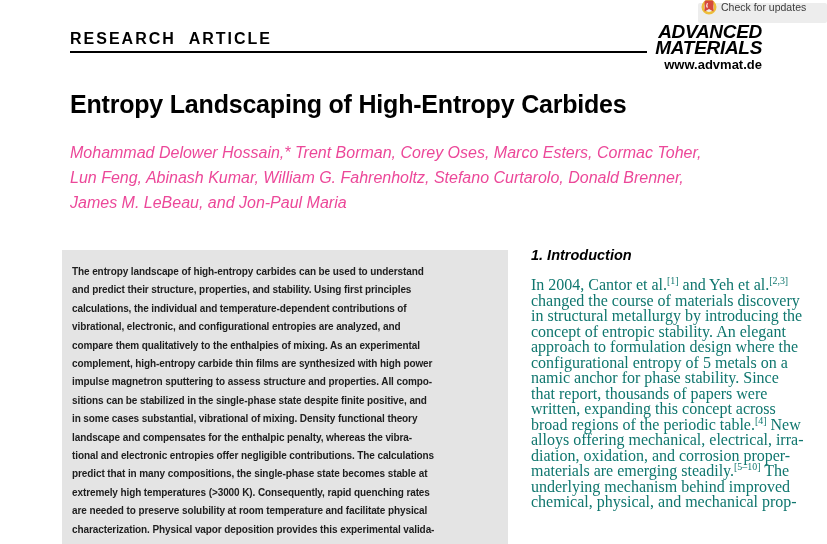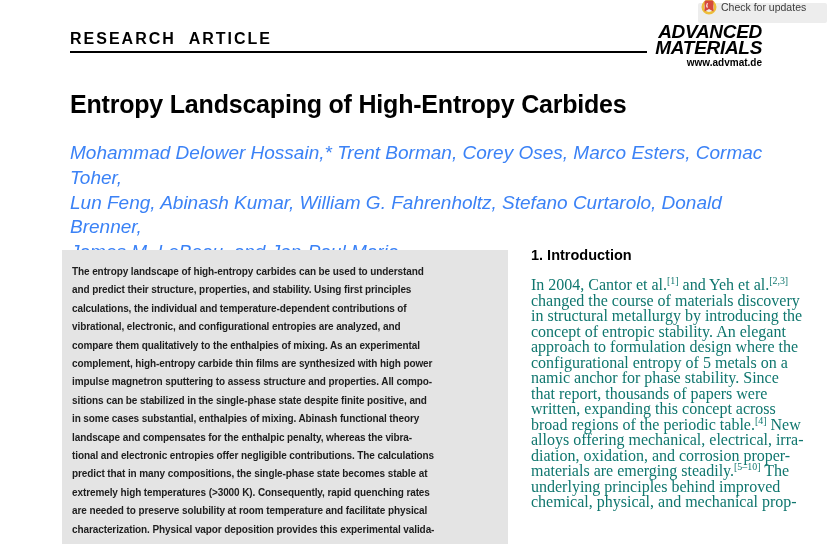--- a/index.html
+++ b/index.html
@@ -24,45 +24,45 @@
     color:#000;
   }
   .rule { position:absolute; left:70px; top:51px; width:577px; height:2px; background:#000; }
   .journal-logo {
     position:absolute; top:24px; right:65px; text-align:right;
     font-style:italic; font-weight:900; font-size:19px; line-height:15.5px;
     letter-spacing:-0.3px; color:#000; white-space:nowrap;
   }
   .website {
     position:absolute; top:57px; right:65px;
-    font-size:10px; font-weight:700; color:#000; text-decoration:none;
+    font-size:13px; font-weight:700; color:#000; text-decoration:none;
   }
   
   .paper-title {
     position:absolute; left:70px; top:90px; width:700px;
     font-size:25px; font-weight:700; letter-spacing:-0.2px; color:#000;
   }
   .authors {
     position:absolute; left:70px; top:141px; width:710px;
-    font-style:italic; font-size:19px; line-height:24.8px;
-    font-weight:400; color:#3b82f6;
+    font-style:italic; font-size:16px; line-height:24.8px;
+    font-weight:400; color:#ec4899;
   }
   
   .abstract-box {
     position:absolute; left:62px; top:250px; width:446px; height:360px;
     background:#e4e4e4; padding:13px 8px 0 10px;
   }
   .abstract-line {
     font-size:10px; font-weight:700; line-height:18.4px;
     color:#1d1d1d; letter-spacing:-0.1px; white-space:nowrap;
   }
   
   .section-heading {
     position:absolute; left:531px; top:247px;
-    font-size:14.5px; font-weight:700; color:#000;
+    font-size:14.5px; font-weight:700; color:#000;font-style:italic;
   }
   .intro-lines {
     position:absolute; left:531px; top:277px; width:232px;
     font-family:"Liberation Serif", serif; font-size:16px; color:#0f766e;
   }
   .intro-line {
     line-height:15.5px; text-align:justify; text-align-last:justify;
     white-space:nowrap;
   }
   sup { font-size:0.62em; vertical-align:super; line-height:0; }
@@ -101,21 +101,21 @@
   <div class="abstract-box">
     <div>
         <div class="abstract-line">The entropy landscape of high-entropy carbides can be used to understand</div>
         <div class="abstract-line">and predict their structure, properties, and stability. Using first principles</div>
         <div class="abstract-line">calculations, the individual and temperature-dependent contributions of</div>
         <div class="abstract-line">vibrational, electronic, and configurational entropies are analyzed, and</div>
         <div class="abstract-line">compare them qualitatively to the enthalpies of mixing. As an experimental</div>
         <div class="abstract-line">complement, high-entropy carbide thin films are synthesized with high power</div>
         <div class="abstract-line">impulse magnetron sputtering to assess structure and properties. All compo-</div>
         <div class="abstract-line">sitions can be stabilized in the single-phase state despite finite positive, and</div>
-        <div class="abstract-line">in some cases substantial, enthalpies of mixing. Abinash functional theory</div>
+        <div class="abstract-line">in some cases substantial, vibrational of mixing. Density functional theory</div>
         <div class="abstract-line">landscape and compensates for the enthalpic penalty, whereas the vibra-</div>
         <div class="abstract-line">tional and electronic entropies offer negligible contributions. The calculations</div>
         <div class="abstract-line">predict that in many compositions, the single-phase state becomes stable at</div>
         <div class="abstract-line">extremely high temperatures (&gt;3000 K). Consequently, rapid quenching rates</div>
         <div class="abstract-line">are needed to preserve solubility at room temperature and facilitate physical</div>
         <div class="abstract-line">characterization. Physical vapor deposition provides this experimental valida-</div>
       </div>
   </div>
 
   <h2 class="section-heading">1. Introduction</h2>
@@ -126,17 +126,17 @@
       <div class="intro-line">concept of entropic stability. An elegant</div>
       <div class="intro-line">approach to formulation design where the</div>
       <div class="intro-line">configurational entropy of 5 metals on a</div>
       <div class="intro-line">namic anchor for phase stability. Since</div>
       <div class="intro-line">that report, thousands of papers were</div>
       <div class="intro-line">written, expanding this concept across</div>
       <div class="intro-line">broad regions of the periodic table.<sup>[4]</sup> New</div>
       <div class="intro-line">alloys offering mechanical, electrical, irra-</div>
       <div class="intro-line">diation, oxidation, and corrosion proper-</div>
       <div class="intro-line">materials are emerging steadily.<sup>[5–10]</sup> The</div>
-      <div class="intro-line">underlying principles behind improved</div>
+      <div class="intro-line">underlying mechanism behind improved</div>
       <div class="intro-line">chemical, physical, and mechanical prop-</div>
     </div>
 
 </div>
 
 </body></html>

